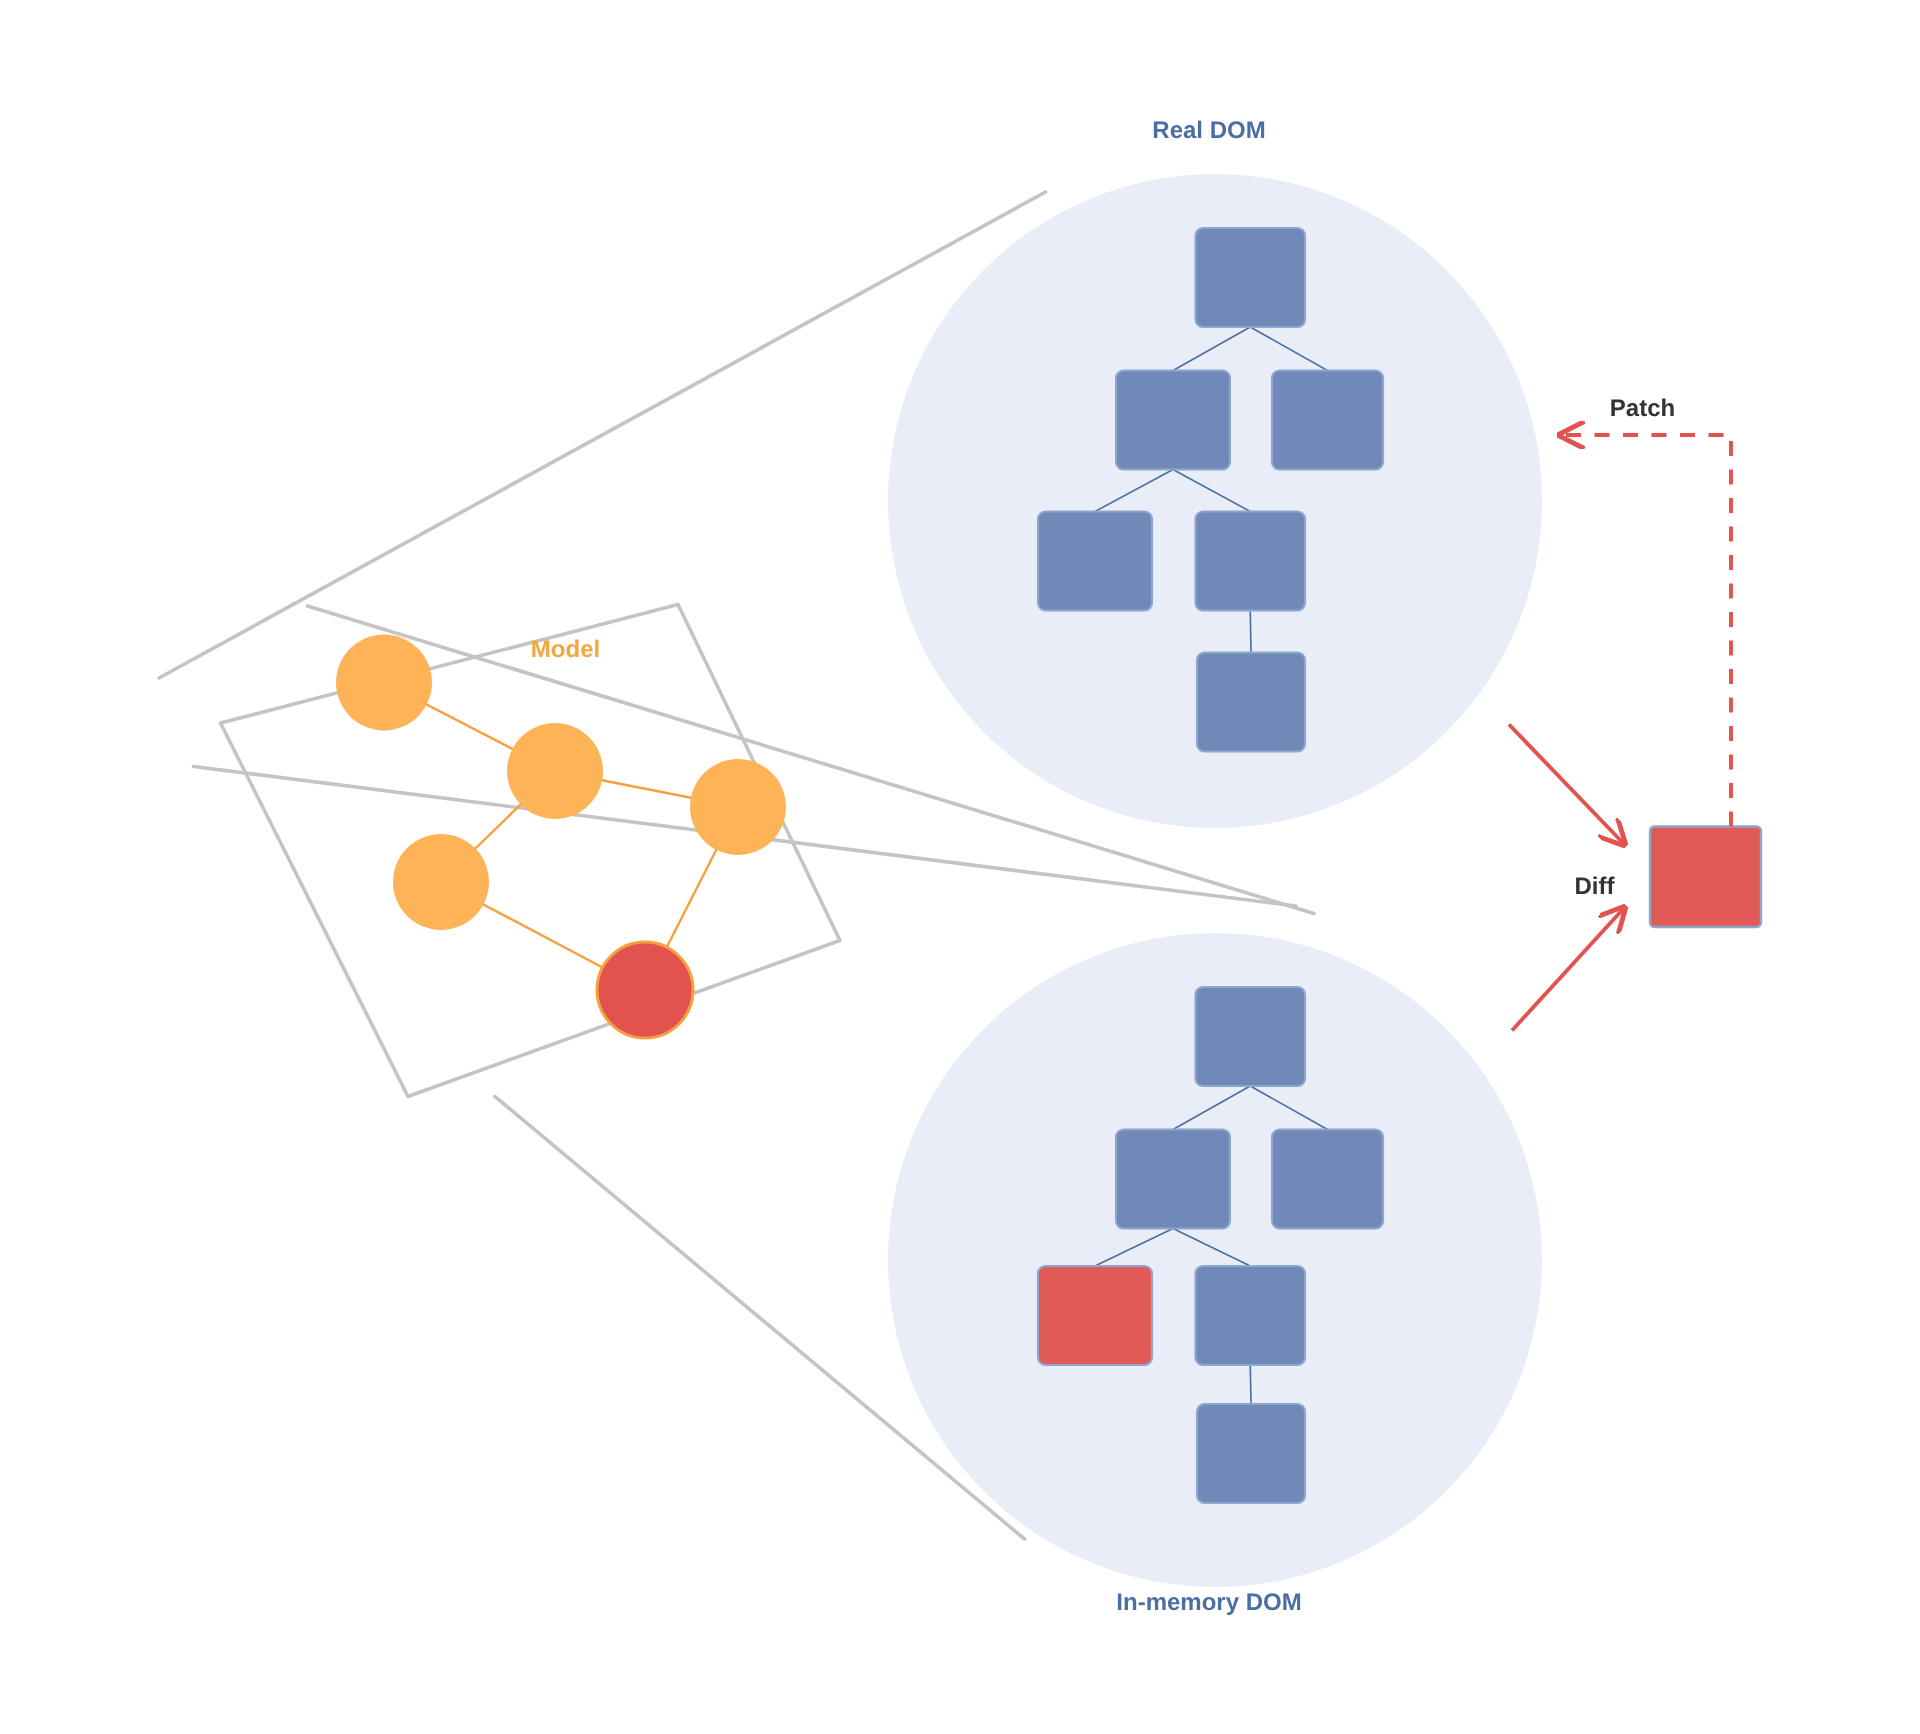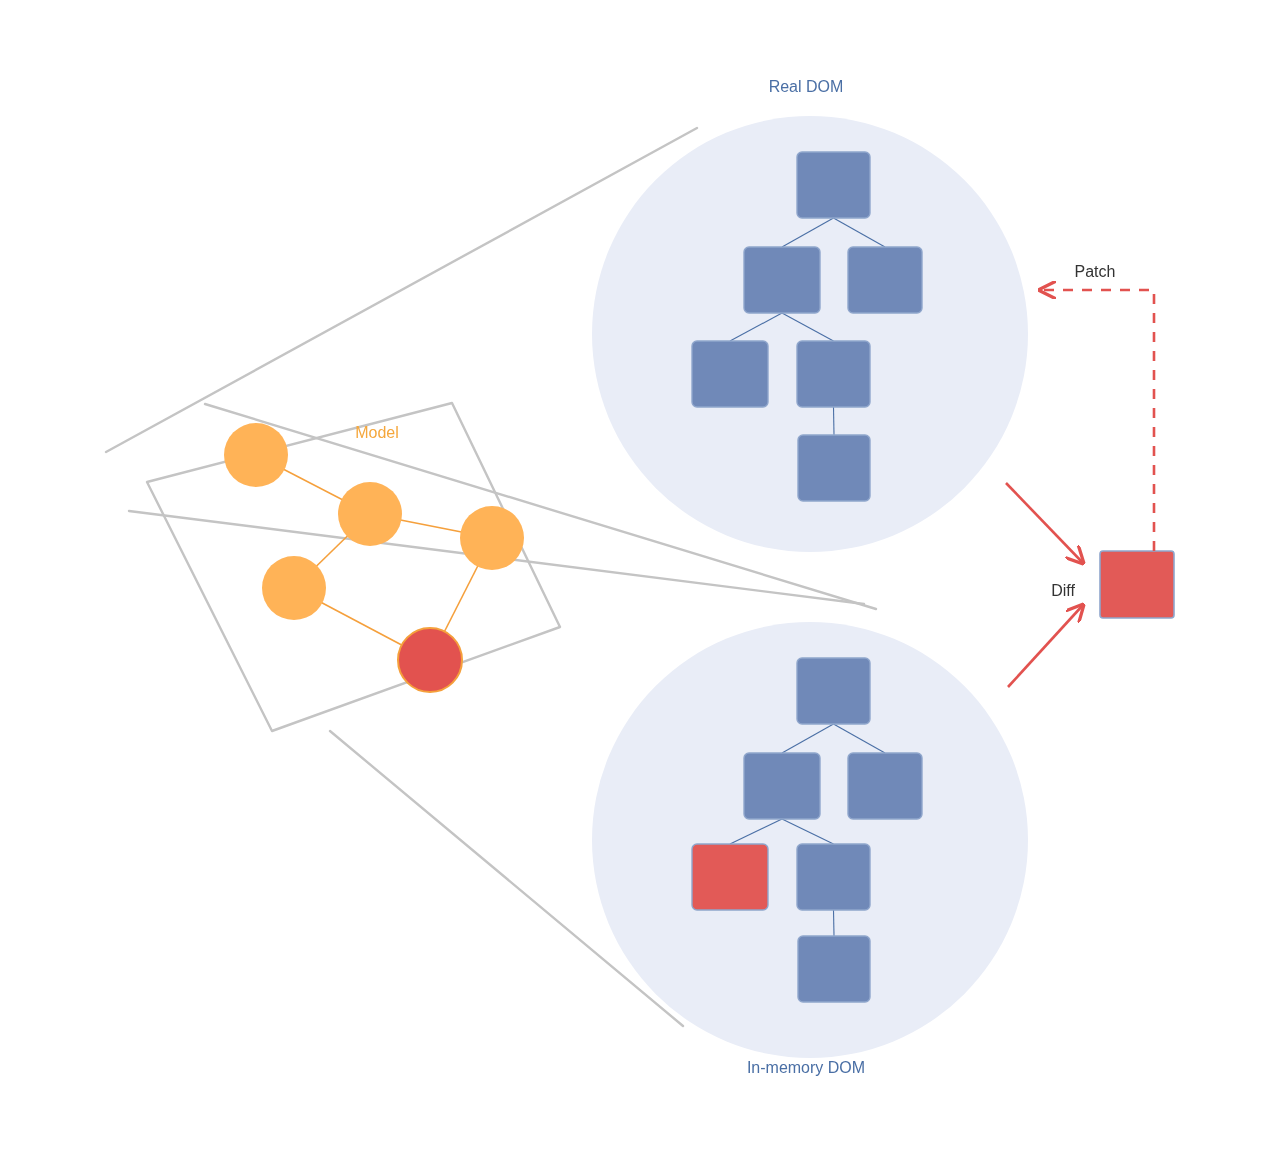--- a/index.html
+++ b/index.html
@@ -13,20 +13,21 @@
     font-family: "Liberation Sans", sans-serif;
     overflow: hidden;
     position: relative;
   }
   #diagram-root {
     position: absolute;
     top: 0;
     left: 0;
     width: 1280px;
     height: 1156px;
+    font-weight: bold;
   }
   svg {
     display: block;
   }
   .lbl {
     font-family: "Liberation Sans", sans-serif;
     font-size: 16px;
   }
   .lbl-dom {
     fill: #4a6fa5;

